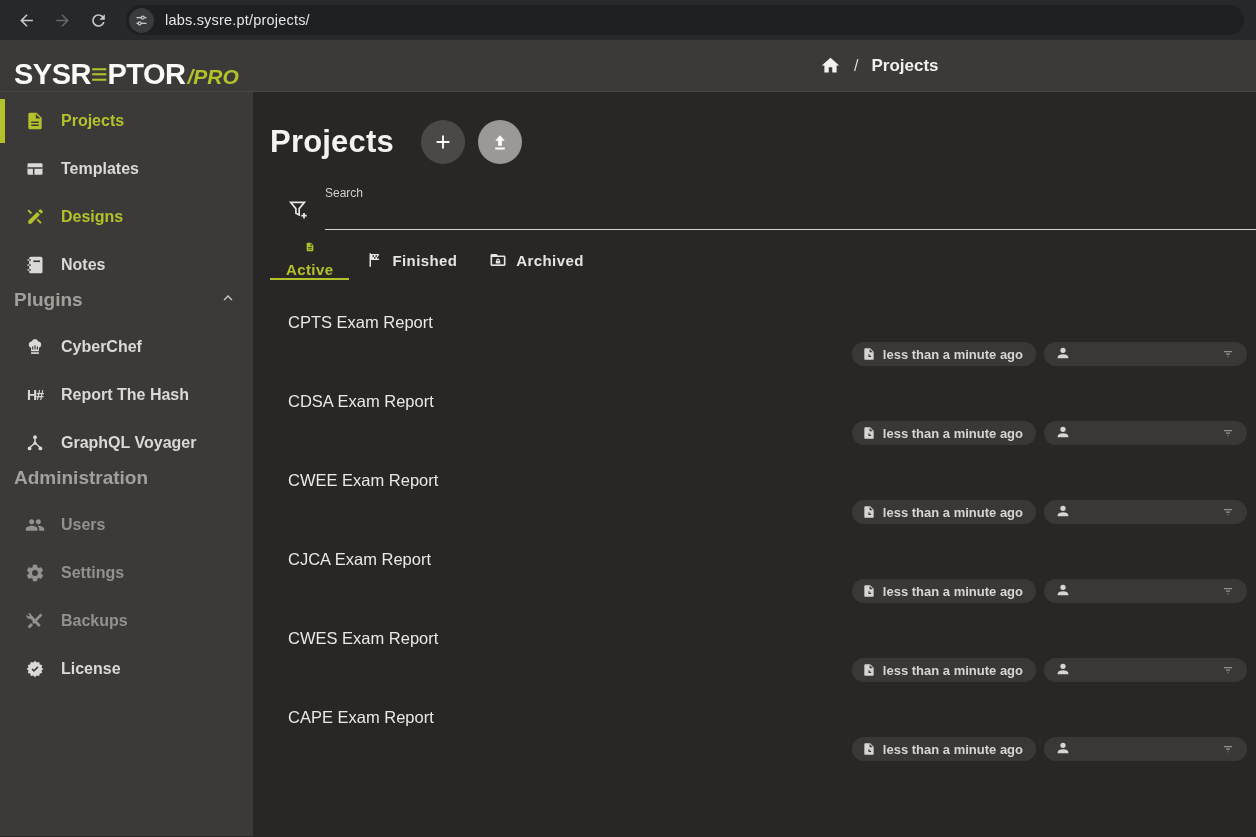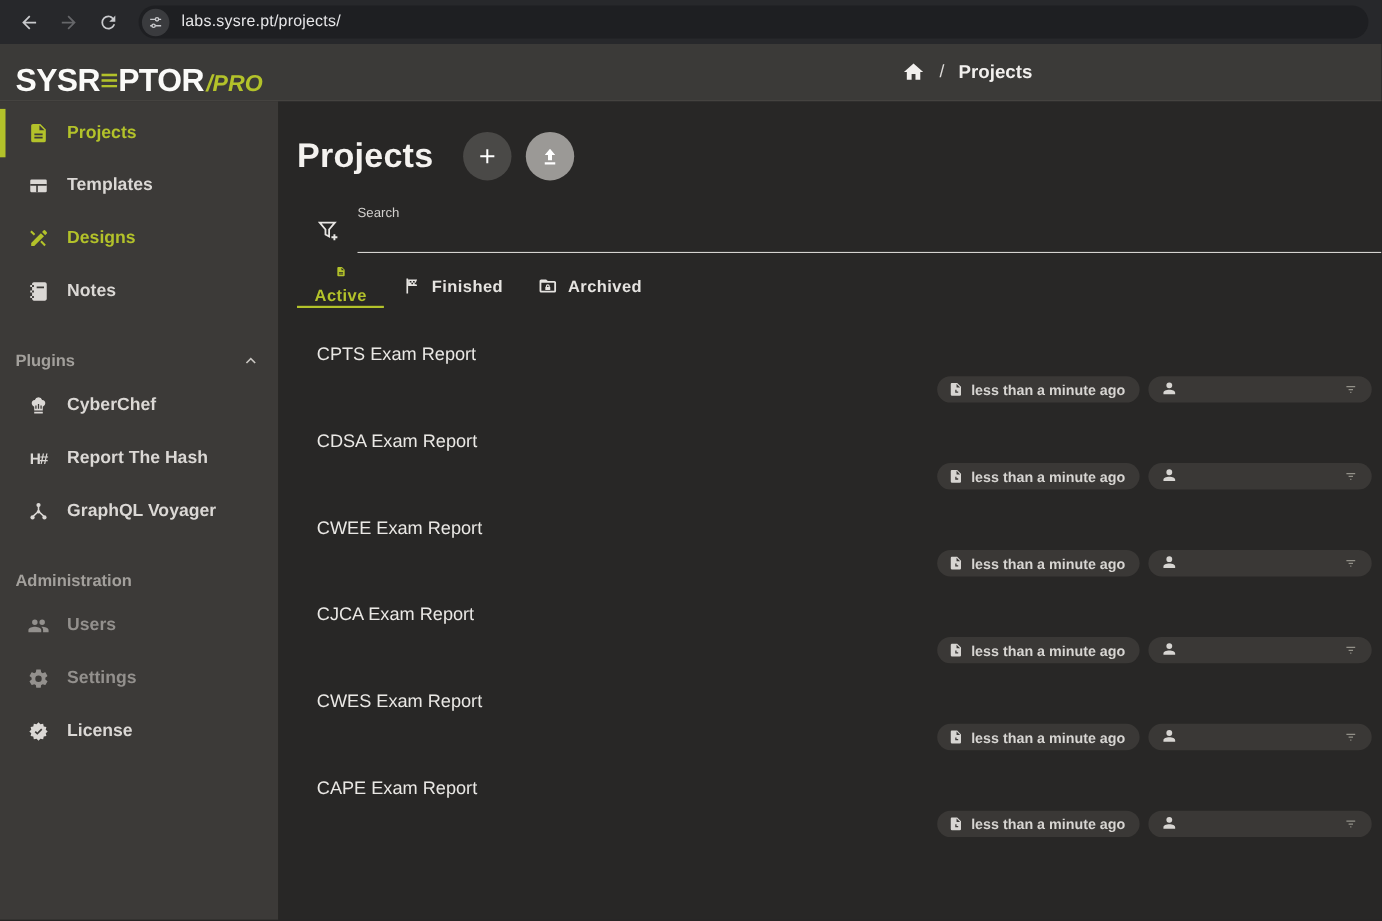--- a/index.html
+++ b/index.html
@@ -38,22 +38,22 @@
   .layout { display:flex; height:744px; }
   .sidebar { width:253px; background:var(--sidebar-bg); flex:none; padding-top:5px; }
   .nav-item { height:48px; display:flex; align-items:center; padding-left:24px; position:relative;
     color:#dbd8d5; font-size:16px; font-weight:600; cursor:pointer; }
   .nav-item .ic { width:22px; height:22px; margin-right:15px; display:flex; align-items:center; justify-content:center; }
   .nav-item .ic svg { width:20px; height:20px; }
   .nav-item.active { color:var(--accent); font-weight:700; }
   .nav-item.active::before { content:""; position:absolute; left:0; top:2px; bottom:2px; width:5px; background:var(--accent); }
   .nav-item.green { color:var(--accent); }
   .nav-item.dim { color:#93908d; }
-  .section-label { margin-top:22px; height:34px; display:flex; align-items:center; padding:0 16px 0 14px;
-    color:#a3a09c; font-size:15px; font-weight:600; }
+  .section-label { height:34px; display:flex; padding:0 16px 0 14px;
+    color:#a3a09c; font-size:19px; font-weight:600; }
   .section-label .grow { flex:1; }
   .section-label svg { width:18px; height:18px; color:#c9c6c2; }
   .hash-ic { font-size:14px; font-weight:800; letter-spacing:-1px; color:currentColor; }
 
   
   .main { flex:1; background:var(--main-bg); padding:16px 0 0 17px; overflow:hidden; }
   .title-row { display:flex; align-items:center; margin-top:12px; }
   .page-title { color:#f4f2ef; font-size:31px; font-weight:800; letter-spacing:.2px; }
   .circle-btn { width:44px; height:44px; border-radius:50%; border:none; display:flex; align-items:center;
     justify-content:center; cursor:pointer; }
@@ -226,20 +226,29 @@
       <span>Users</span>
     </div>
     <div class="nav-item dim">
       <span class="ic">
         <svg viewBox="0 0 24 24" fill="currentColor">
             <path d="M12,15.5A3.5,3.5 0 0,1 8.5,12A3.5,3.5 0 0,1 12,8.5A3.5,3.5 0 0,1 15.5,12A3.5,3.5 0 0,1 12,15.5M19.43,12.97C19.47,12.65 19.5,12.33 19.5,12C19.5,11.67 19.47,11.34 19.43,11L21.54,9.37C21.73,9.22 21.78,8.95 21.66,8.73L19.66,5.27C19.54,5.05 19.27,4.96 19.05,5.05L16.56,6.05C16.04,5.66 15.5,5.32 14.87,5.07L14.5,2.42C14.46,2.18 14.25,2 14,2H10C9.75,2 9.54,2.18 9.5,2.42L9.13,5.07C8.5,5.32 7.96,5.66 7.44,6.05L4.95,5.05C4.73,4.96 4.46,5.05 4.34,5.27L2.34,8.73C2.21,8.95 2.27,9.22 2.46,9.37L4.57,11C4.53,11.34 4.5,11.67 4.5,12C4.5,12.33 4.53,12.65 4.57,12.97L2.46,14.63C2.27,14.78 2.21,15.05 2.34,15.27L4.34,18.73C4.46,18.95 4.73,19.03 4.95,18.95L7.44,17.94C7.96,18.34 8.5,18.68 9.13,18.93L9.5,21.58C9.54,21.82 9.75,22 10,22H14C14.25,22 14.46,21.82 14.5,21.58L14.87,18.93C15.5,18.67 16.04,18.34 16.56,17.94L19.05,18.95C19.27,19.03 19.54,18.95 19.66,18.73L21.66,15.27C21.78,15.05 21.73,14.78 21.54,14.63L19.43,12.97Z"></path>
           </svg>
       </span>
       <span>Settings</span>
     </div>
+    <div class="nav-item dim">
+      <span class="ic">
+        <svg viewBox="0 0 24 24" fill="currentColor">
+            <path d="M7.9 5.2A3.2 3.2 0 0 0 3.6 3l2.2 2.2-1.6 1.6L2 4.6a3.2 3.2 0 0 0 4.3 4.3l10.2 10.2 2.3-2.3z"></path>
+            <path d="M20.9 5.4L18.6 3.1 8.3 13.4l2.3 2.3zM3.1 18.6L5.4 20.9l4.2-4.2-2.3-2.3z"></path>
+          </svg>
+      </span>
+      <span>Backups</span>
+    </div>
     <div class="nav-item">
       <span class="ic">
         <svg viewBox="0 0 24 24" fill="currentColor">
             <path d="M12 2l2.1 2.2 3-.7.6 3 2.9.7-.7 2.9L22 12l-2.1 1.9.7 2.9-2.9.7-.6 3-3-.7L12 22l-2.1-2.2-3 .7-.6-3-2.9-.7.7-2.9L2 12l2.1-1.9-.7-2.9 2.9-.7.6-3 3 .7z"></path>
             <path d="M10.7 15.6l-2.9-2.9 1.3-1.3 1.6 1.6 4.2-4.2 1.3 1.3z" fill="#3c3a38"></path>
           </svg>
       </span>
       <span>License</span>
     </div>
   </div>

